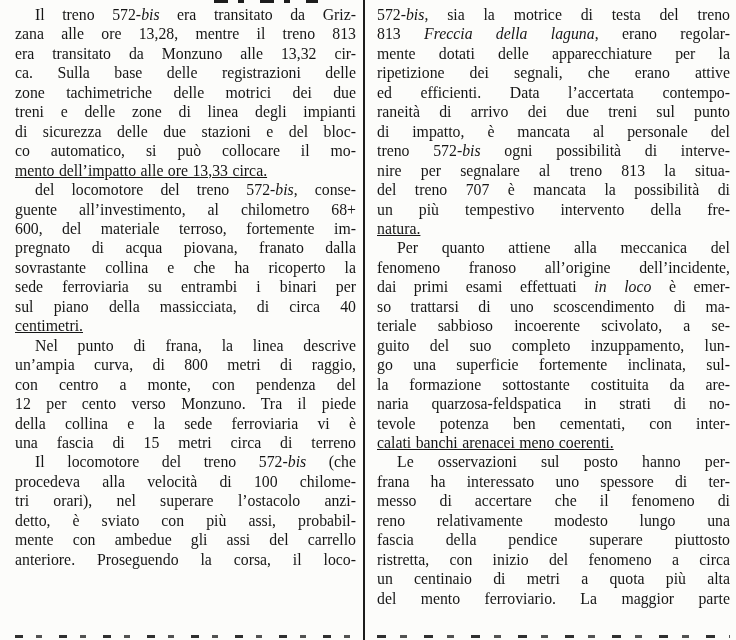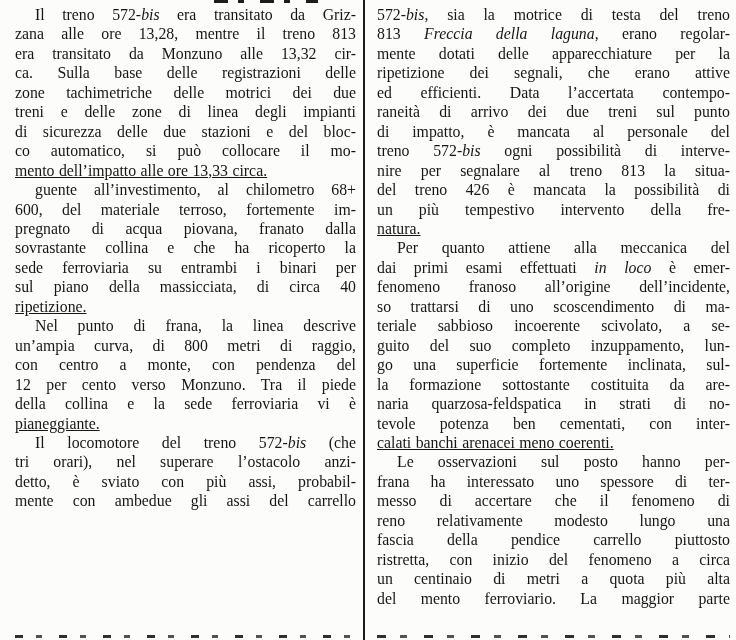--- a/index.html
+++ b/index.html
@@ -76,78 +76,81 @@
         <div class="line">zana alle ore 13,28, mentre il treno 813</div>
         <div class="line">era transitato da Monzuno alle 13,32 cir-</div>
         <div class="line">ca. Sulla base delle registrazioni delle</div>
         <div class="line">zone tachimetriche delle motrici dei due</div>
         <div class="line">treni e delle zone di linea degli impianti</div>
         <div class="line">di sicurezza delle due stazioni e del bloc-</div>
         <div class="line">co automatico, si può collocare il mo-</div>
         <div class="line flush">mento dell’impatto alle ore 13,33 circa.</div>
       </div>
       <div class="para indent">
+        <div class="line">del locomotore del treno 572-<span class="it">bis</span>, conse-</div>
         <div class="line">guente all’investimento, al chilometro 68+</div>
         <div class="line">600, del materiale terroso, fortemente im-</div>
         <div class="line">pregnato di acqua piovana, franato dalla</div>
         <div class="line">sovrastante collina e che ha ricoperto la</div>
         <div class="line">sede ferroviaria su entrambi i binari per</div>
         <div class="line">sul piano della massicciata, di circa 40</div>
-        <div class="line flush">ripetizione.</div>
+        <div class="line flush">centimetri.</div>
       </div>
       <div class="para indent">
         <div class="line">Nel punto di frana, la linea descrive</div>
         <div class="line">un’ampia curva, di 800 metri di raggio,</div>
         <div class="line">con centro a monte, con pendenza del</div>
         <div class="line">12 per cento verso Monzuno. Tra il piede</div>
         <div class="line">della collina e la sede ferroviaria vi è</div>
-        <div class="line flush">pianeggiante.</div>
+        <div class="line">una fascia di 15 metri circa di terreno</div>
       </div>
       <div class="para indent">
         <div class="line">Il locomotore del treno 572-<span class="it">bis</span> (che</div>
+        <div class="line">procedeva alla velocità di 100 chilome-</div>
         <div class="line">tri orari), nel superare l’ostacolo anzi-</div>
         <div class="line">detto, è sviato con più assi, probabil-</div>
         <div class="line">mente con ambedue gli assi del carrello</div>
+        <div class="line">anteriore. Proseguendo la corsa, il loco-</div>
       </div>
     </div>
   <div class="divider"></div>
   <div class="col col-right">
       <div class="para">
         <div class="line">572-<span class="it">bis</span>, sia la motrice di testa del treno</div>
         <div class="line">813 <span class="it">Freccia della laguna</span>, erano regolar-</div>
         <div class="line">mente dotati delle apparecchiature per la</div>
         <div class="line">ripetizione dei segnali, che erano attive</div>
         <div class="line">ed efficienti. Data l’accertata contempo-</div>
         <div class="line">raneità di arrivo dei due treni sul punto</div>
         <div class="line">di impatto, è mancata al personale del</div>
         <div class="line">treno 572-<span class="it">bis</span> ogni possibilità di interve-</div>
         <div class="line">nire per segnalare al treno 813 la situa-</div>
-        <div class="line">del treno 426 è mancata la possibilità di</div>
+        <div class="line">del treno 707 è mancata la possibilità di</div>
         <div class="line">un più tempestivo intervento della fre-</div>
         <div class="line flush">natura.</div>
       </div>
       <div class="para indent">
         <div class="line">Per quanto attiene alla meccanica del</div>
+        <div class="line">fenomeno franoso all’origine dell’incidente,</div>
         <div class="line">dai primi esami effettuati <span class="it">in loco</span> è emer-</div>
-        <div class="line">fenomeno franoso all’origine dell’incidente,</div>
         <div class="line">so trattarsi di uno scoscendimento di ma-</div>
         <div class="line">teriale sabbioso incoerente scivolato, a se-</div>
         <div class="line">guito del suo completo inzuppamento, lun-</div>
         <div class="line">go una superficie fortemente inclinata, sul-</div>
         <div class="line">la formazione sottostante costituita da are-</div>
         <div class="line">naria quarzosa-feldspatica in strati di no-</div>
         <div class="line">tevole potenza ben cementati, con inter-</div>
         <div class="line flush">calati banchi arenacei meno coerenti.</div>
       </div>
       <div class="para indent">
         <div class="line">Le osservazioni sul posto hanno per-</div>
         <div class="line">frana ha interessato uno spessore di ter-</div>
         <div class="line">messo di accertare che il fenomeno di</div>
         <div class="line">reno relativamente modesto lungo una</div>
-        <div class="line">fascia della pendice carrello piuttosto</div>
+        <div class="line">fascia della pendice superare piuttosto</div>
         <div class="line">ristretta, con inizio del fenomeno a circa</div>
         <div class="line">un centinaio di metri a quota più alta</div>
         <div class="line">del mento ferroviario. La maggior parte</div>
       </div>
     </div>
   <div class="cut cut-bottom-left"></div>
   <div class="cut cut-bottom-right"></div>
 </div>
 
 </body></html>

